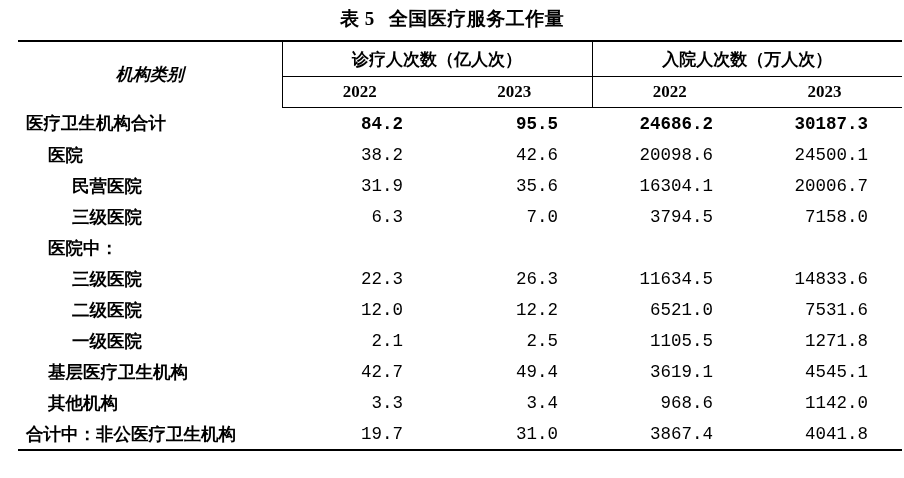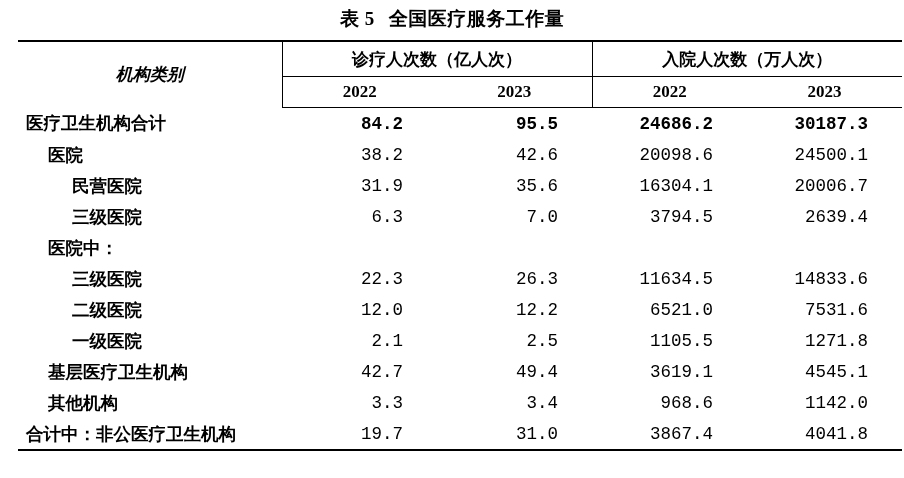--- a/index.html
+++ b/index.html
@@ -153,21 +153,21 @@
         <td class="num">35.6</td>
         <td class="num">16304.1</td>
         <td class="num">20006.7</td>
       </tr>
 
       <tr class="body-row">
         <td class="lbl indent2">三级医院</td>
         <td class="num">6.3</td>
         <td class="num">7.0</td>
         <td class="num">3794.5</td>
-        <td class="num">2639.4</td>
+        <td class="num">7158.0</td>
       </tr>
 
       <tr class="body-row">
         <td class="lbl indent1">医院中：</td>
         <td class="num"></td>
         <td class="num"></td>
         <td class="num"></td>
         <td class="num"></td>
       </tr>
 

